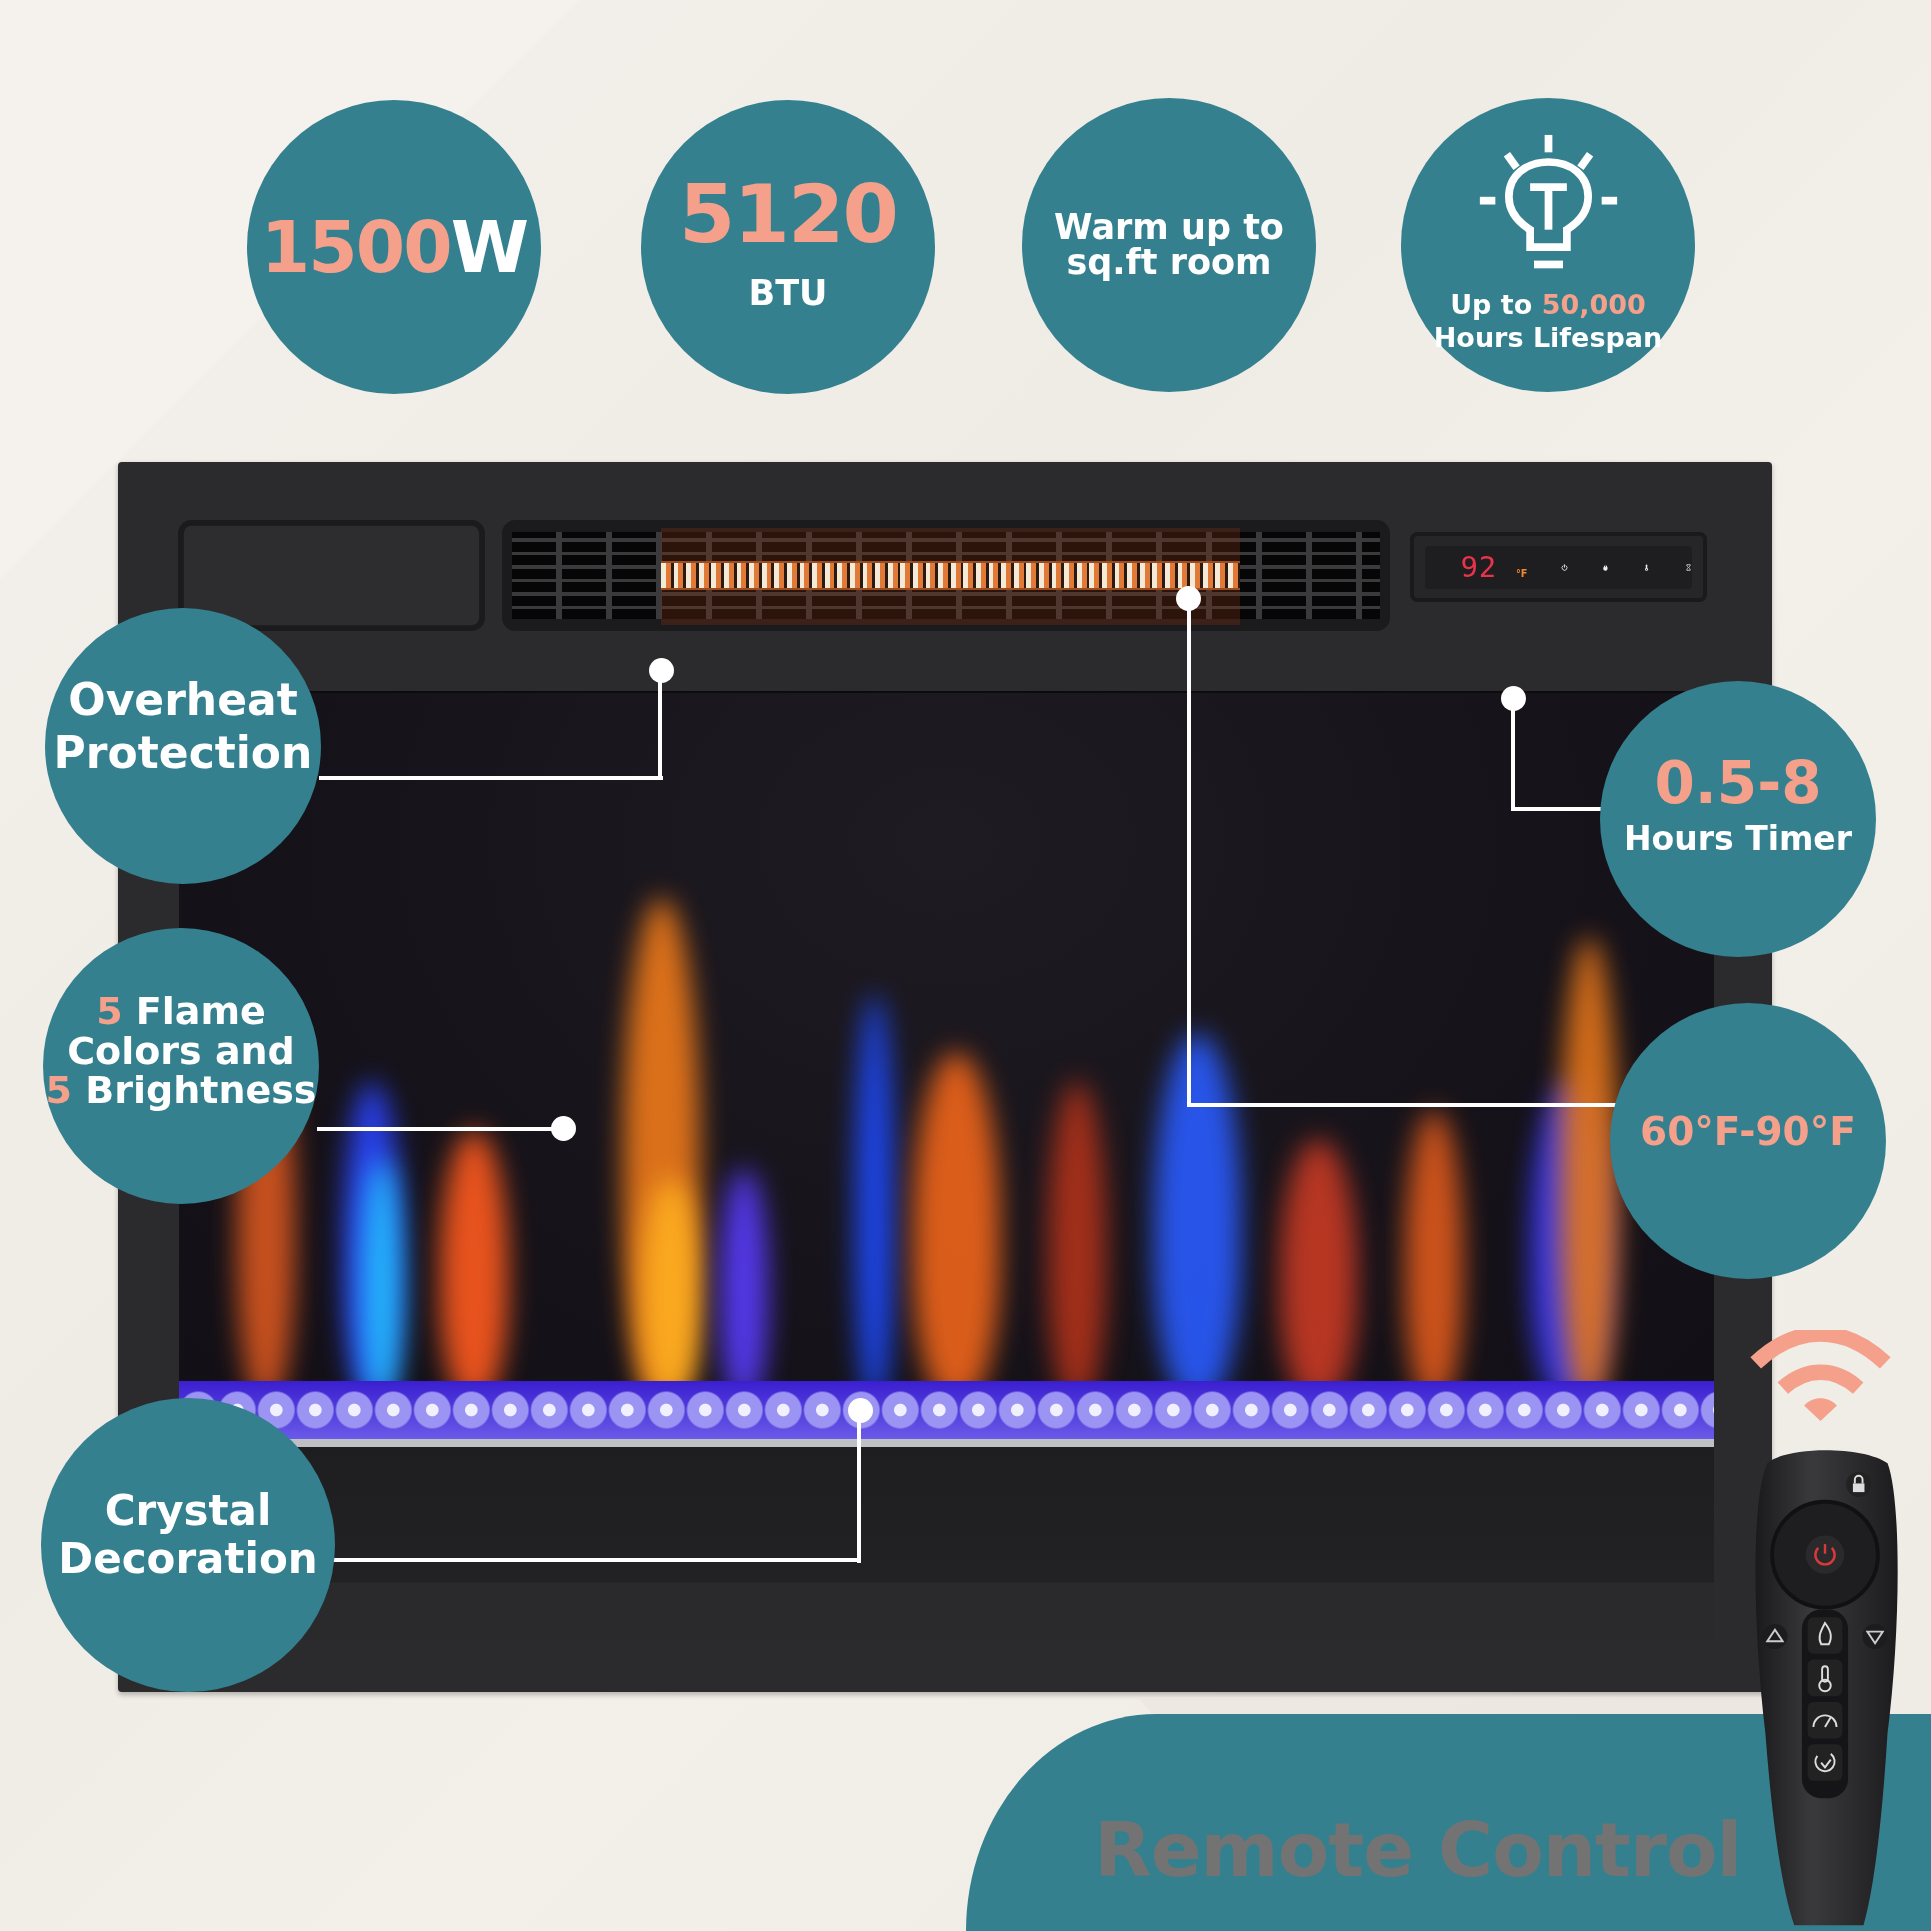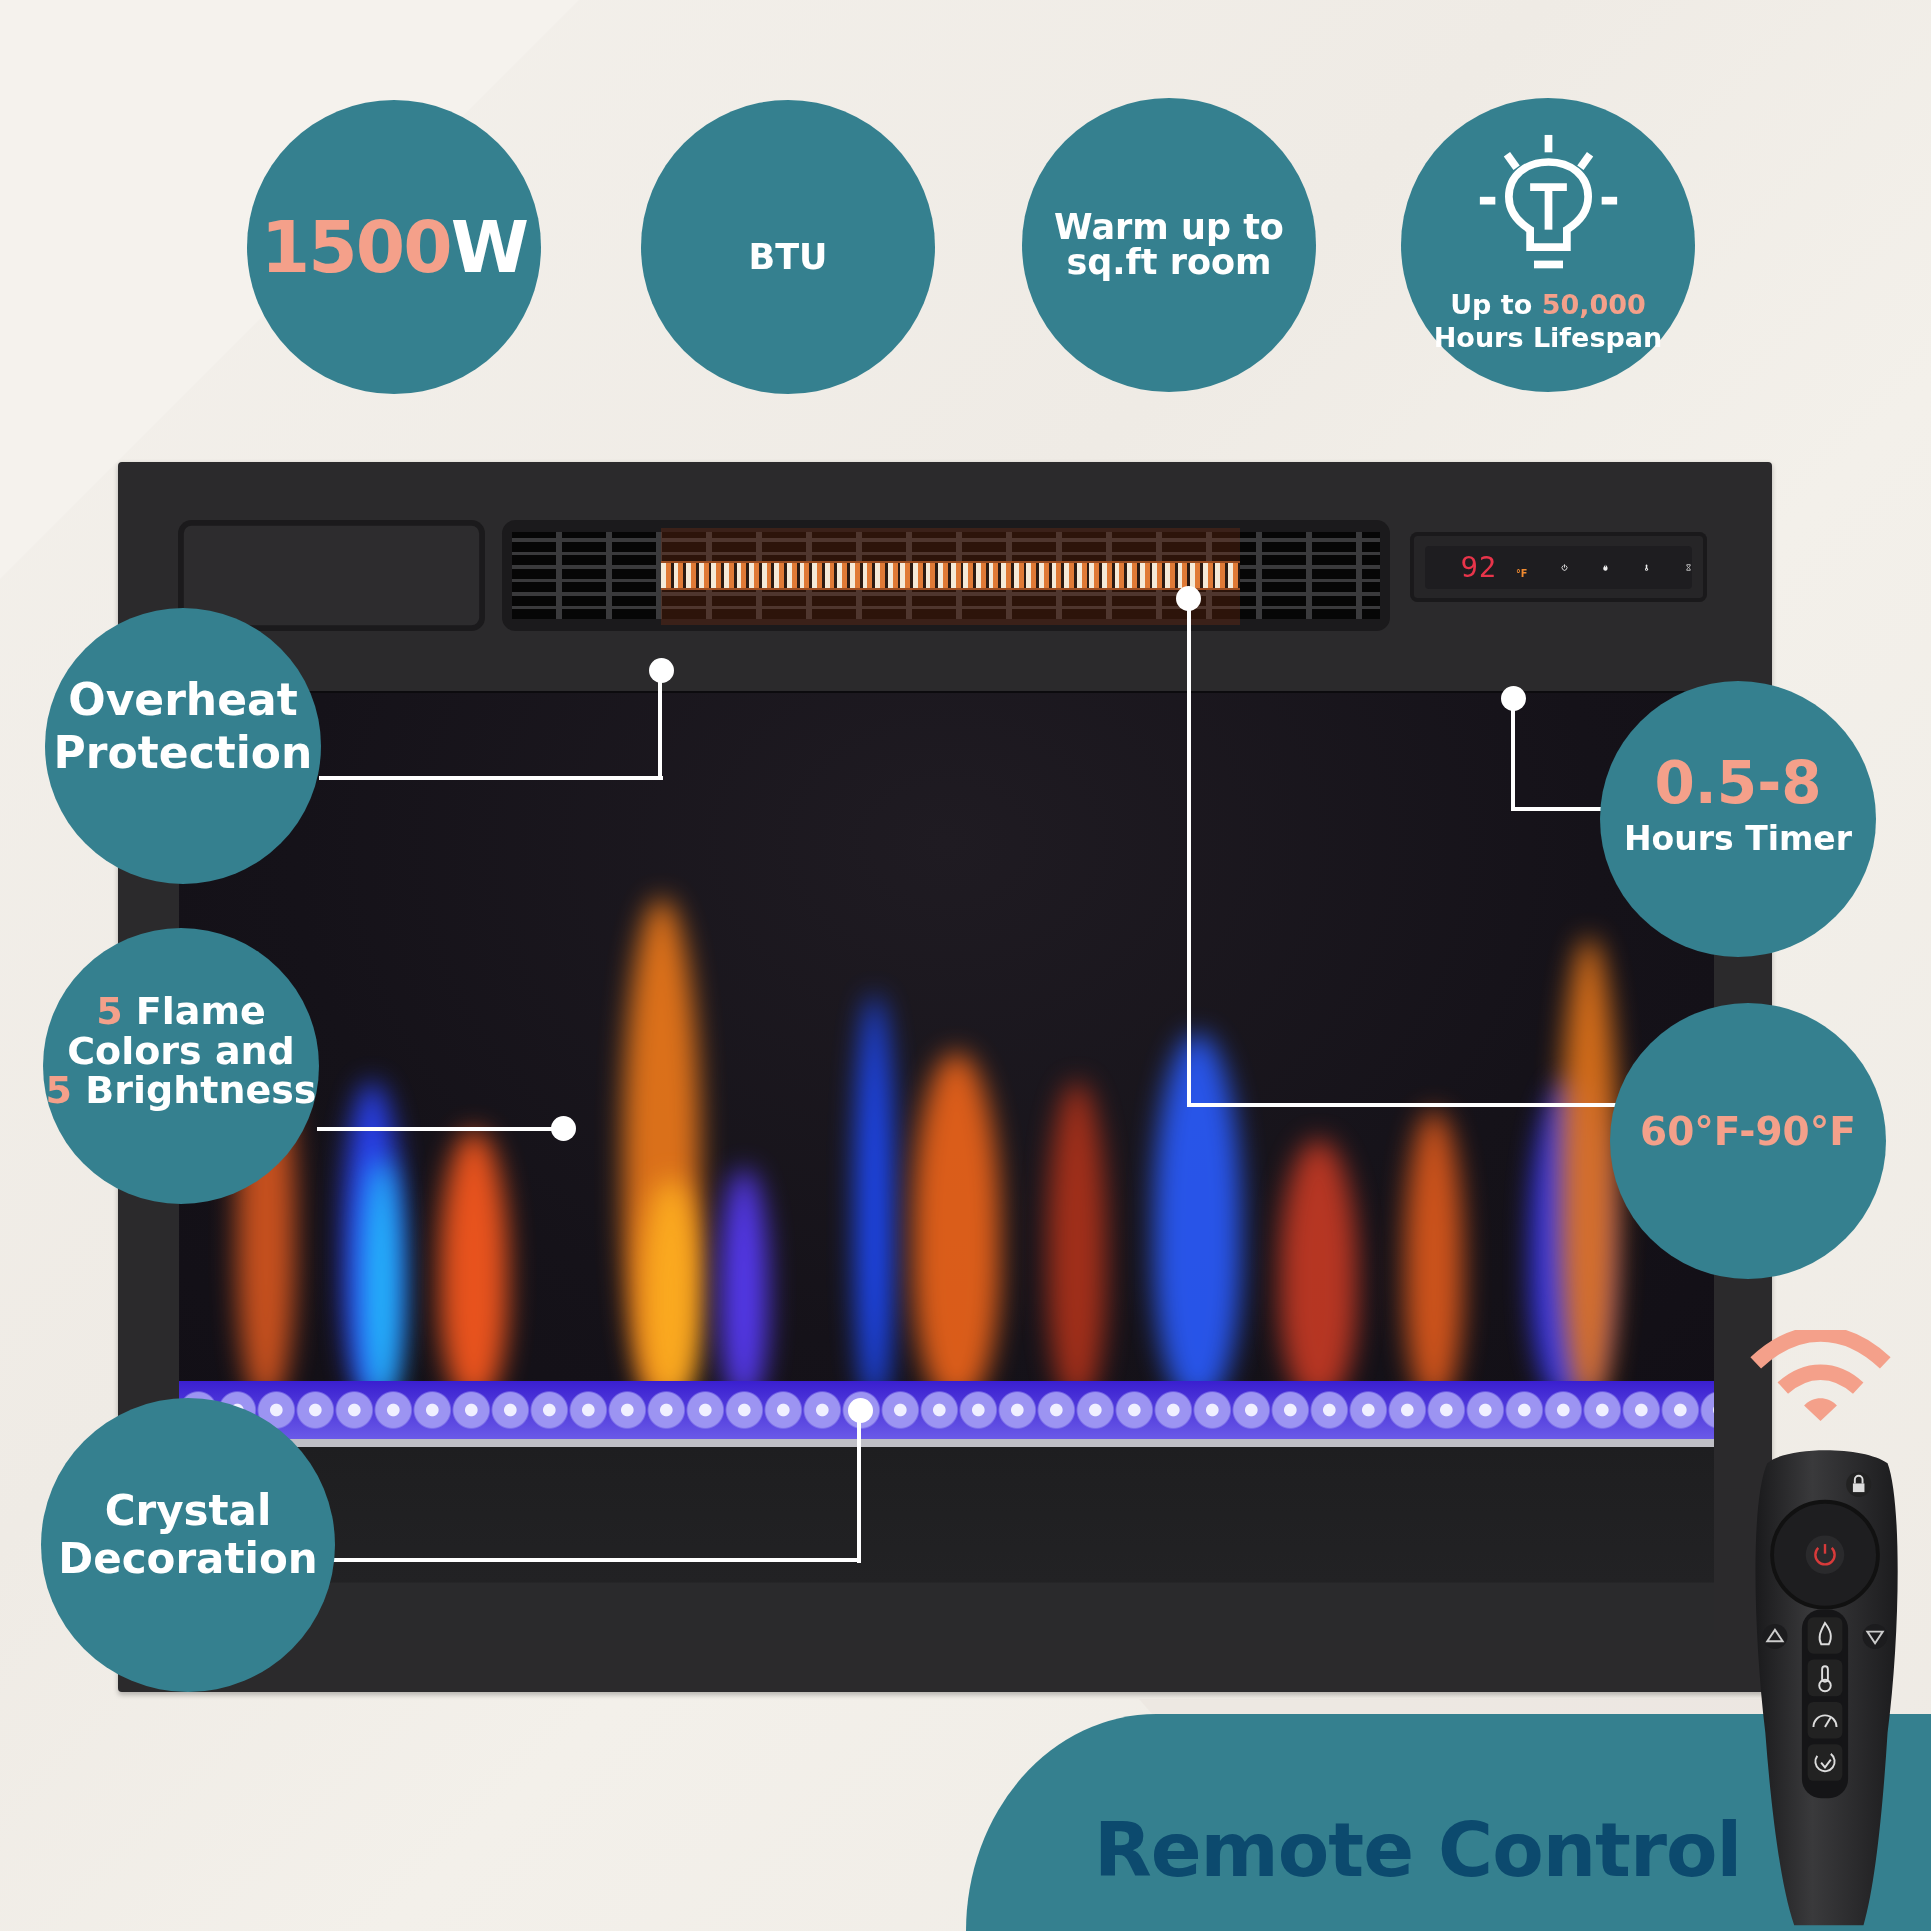--- a/index.html
+++ b/index.html
@@ -124,40 +124,41 @@
   .c-temp { left: 1610px; top: 1003px; width: 276px; height: 276px; }
   .c-temp .big { font-size: 39px; margin-top: -19.3px; }
   .c-temp .small { font-size: 33px; line-height: 1.15; margin-top: 7.7px; }
 
   
   .banner {
     position: absolute; left: 966px; top: 1714px; width: 966px; height: 217px;
     background: #35808f; border-top-left-radius: 406px 463px; z-index: 6;
   }
   .banner-text {
-    position: absolute; left: 1094px; top: 1806px; font-size: 75px; color: #0c4a6e; z-index: 7;
+    position: absolute; left: 1094px; top: 1806px; font-size: 75px; color: #737373; z-index: 7;
     letter-spacing: -1px;
   }
   .signal { position: absolute; left: 1748px; top: 1330px; width: 145px; height: 93px; z-index: 8; }
   .remote { position: absolute; left: 1748px; top: 1443px; width: 154px; height: 488px; z-index: 9; }
 </style>
 </head>
 <body>
 
 <div class="bg-shape bg1"></div>
 <div class="bg-shape bg3"></div>
 <div class="bg-shape bg2"></div>
 
 <div class="circle c-power">
   <div class="big">
     <span class="accent">1500</span><span>W</span>
   </div>
 </div>
 
 <div class="circle c-btu">
+  <div class="big accent">5120</div>
   <div class="small">BTU</div>
 </div>
 
 <div class="circle c-room">
   <div class="small">Warm up to</div>
   <div class="small">sq.ft room</div>
 </div>
 
 <div class="circle c-life">
   <svg class="bulb" viewBox="0 0 150 150">

